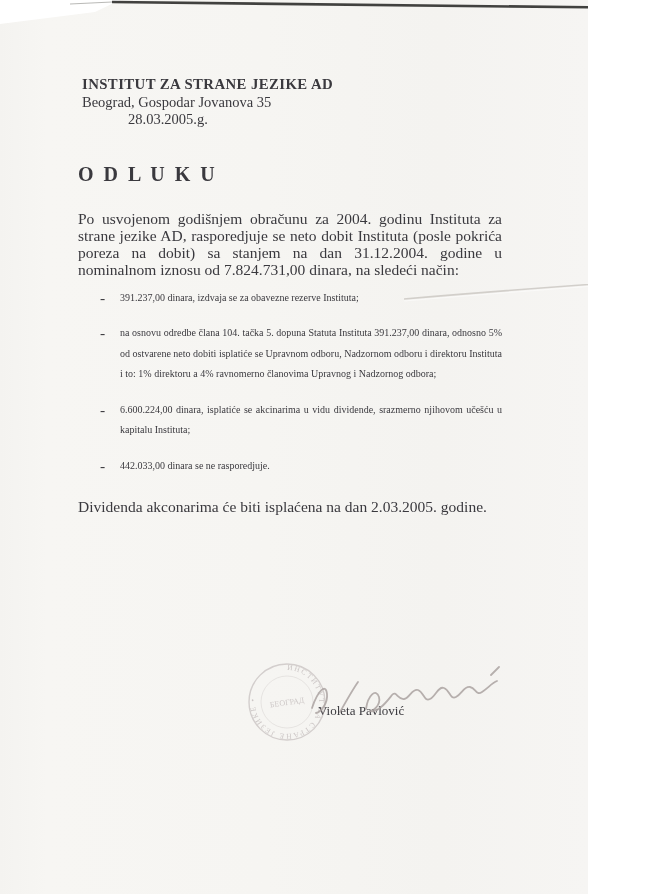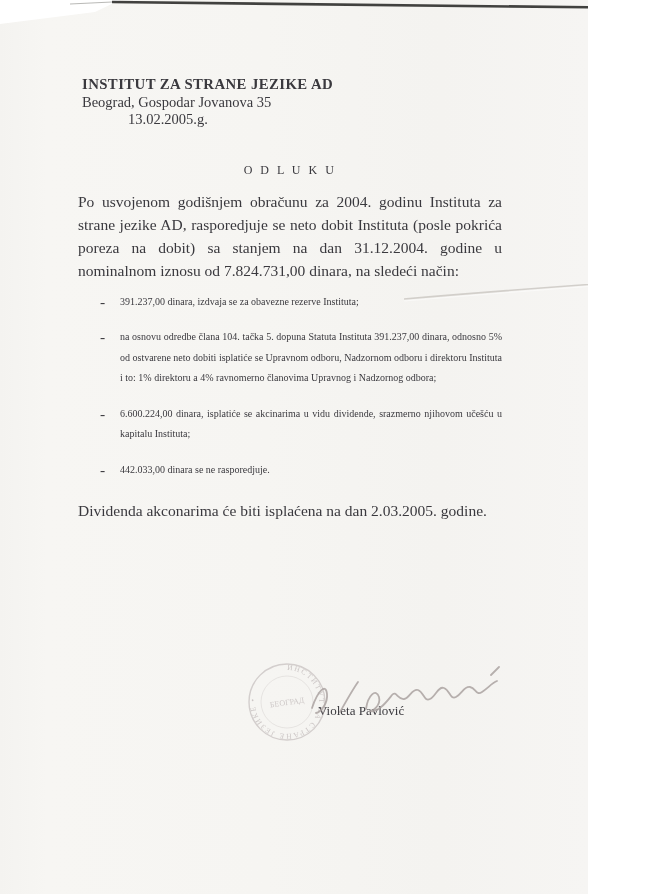--- a/index.html
+++ b/index.html
@@ -9,44 +9,44 @@
     font-family:"Liberation Serif", serif;
     color:#3a393e;
   }
   .content { position:absolute; left:78px; right:86px; top:0; }
   .letterhead { margin-top:76px; margin-left:4px; font-size:14.5px; line-height:17.5px; }
   .org { font-weight:bold; letter-spacing:0.4px; font-size:14.8px; }
   .indent { padding-left:46px; }
   p { margin:0; }
   .just { text-align:justify; }
   .preamble { margin-top:36px; font-size:15.5px; line-height:22px; }
-  .title { margin-top:16px; padding-top:18px; text-align:center; font-weight:normal;
-           font-size:12px; letter-spacing:2.5px; }
-  .intro { margin-top:12px; font-size:15.5px; line-height:23px; }
+  .title { margin-top:16px; padding-top:18px; font-weight:bold;
+           font-size:20px; letter-spacing:2.5px; }
+  .intro { margin-top:24px; font-size:15.5px; line-height:17px; }
   .list { margin-top:10px; }
   .item { display:flex; margin-bottom:15px; padding-left:22px; }
   .marker { flex:0 0 20px; font-size:15.5px; line-height:20.5px; }
   .itext { flex:1; font-size:10px; line-height:20.5px; }
   .closing { margin-top:20px; font-size:15.5px; line-height:22px; }
   .sig-role { position:absolute; left:300px; top:674px; font-weight:bold;
               font-size:14.5px; letter-spacing:0.3px; }
   .sig-name { position:absolute; left:318px; top:703px; font-size:13px; }
   .overlay { position:absolute; left:0; top:0; width:650px; height:894px; pointer-events:none; }
 </style>
 </head>
 <body>
 
 <div class="paper">
 
   <div class="content">
 
     <div class="letterhead">
       <div class="org">INSTITUT ZA STRANE JEZIKE AD</div>
       <div>Beograd, Gospodar Jovanova 35</div>
-      <div class="indent">13.02.2005.g.</div>
+      <div class="indent">28.03.2005.g.</div>
     </div>
 
 
     <div class="title">O D L U K U</div>
 
     <p class="intro just">Po usvojenom godišnjem obračunu za 2004. godinu Instituta za strane jezike AD, rasporedjuje se neto dobit Instituta (posle pokrića poreza na dobit) sa stanjem na dan 31.12.2004. godine u nominalnom iznosu od 7.824.731,00 dinara, na sledeći način:</p>
 
     <div class="list">
       <div class="item">
         <span class="marker">-</span>

